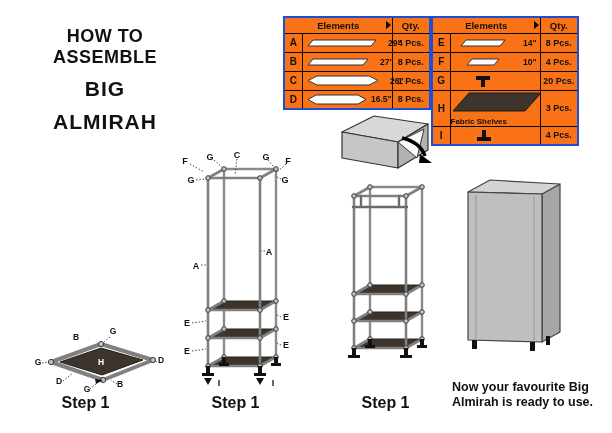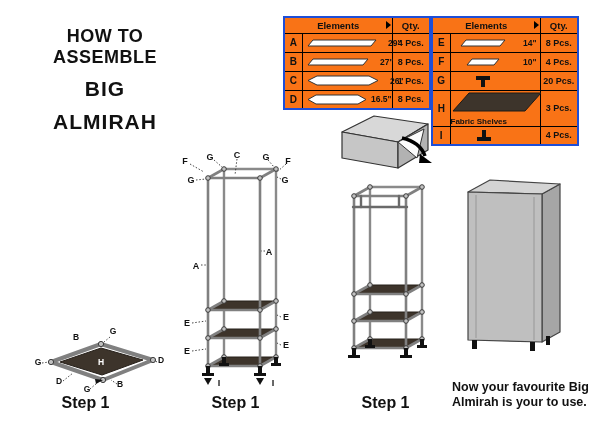--- a/index.html
+++ b/index.html
@@ -428,16 +428,16 @@
       <rect x="90" y="168" width="4" height="9"></rect>
     </g>
   </svg>
 
   <div class="step-label" style="left:28px;top:394px;width:115px">Step 1</div>
   <div class="step-label" style="left:178px;top:394px;width:115px">Step 1</div>
   <div class="step-label" style="left:328px;top:394px;width:115px">Step 1</div>
 
   <div class="outro">
     <div>Now your favourite Big</div>
-    <div>Almirah is your to use.</div>
+    <div>Almirah is ready to use.</div>
   </div>
 
 </div>
 
 </body></html>

